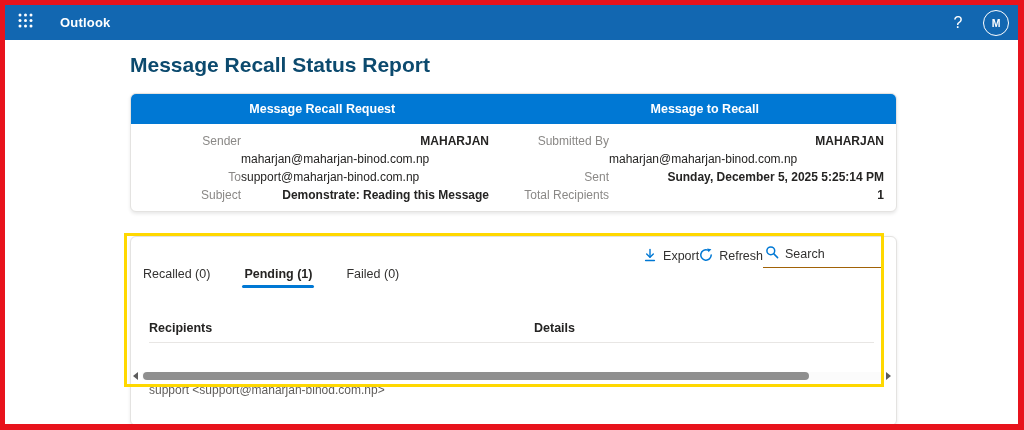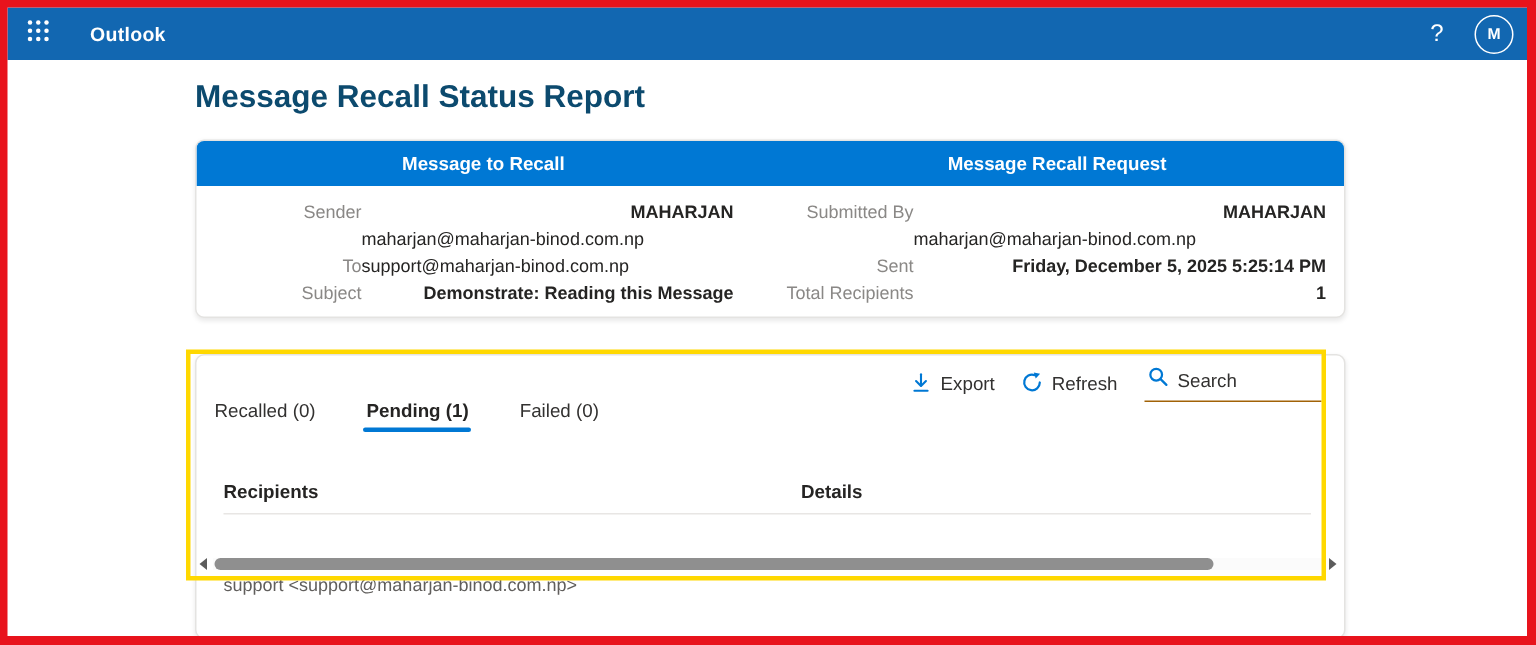--- a/index.html
+++ b/index.html
@@ -66,21 +66,21 @@
   }
   .flabel { text-align: right; color: #8a8886; white-space: nowrap; }
   .fvalue { color: #252423; white-space: nowrap; }
   .fvalue.strong { font-weight: 700; text-align: right; }
 
   
   .status-card { top: 236px; height: 190px; }
 
   .toolbar {
     position: absolute; top: 8px; right: 15px; height: 22px;
-    display: flex; align-items: center; gap: 18px;
+    display: flex; align-items: center; 
   }
   .tool-btn {
     display: flex; align-items: center; gap: 6px;
     font-size: 12.5px; color: #323130; cursor: pointer; white-space: nowrap;
   }
   .search-box {
     display: flex; align-items: center; gap: 6px; width: 118px;
     border-bottom: 1px solid #a16207; padding: 0 2px 4px 2px; cursor: text;
   }
   .search-box input {
@@ -154,38 +154,38 @@
   <div class="topbar-right">
     <div class="help-btn">?</div>
     <div class="avatar">M</div>
   </div>
 </div>
 
 <div class="page-title">Message Recall Status Report</div>
 
 <div class="card summary-card">
   <div class="summary-header">
+    <div class="summary-header-cell">Message Recall Request</div>
     <div class="summary-header-cell">Message to Recall</div>
-    <div class="summary-header-cell">Message Recall Request</div>
   </div>
   <div class="summary-body">
     <div class="flabel">Sender</div>
     <div class="fvalue strong">MAHARJAN</div>
     <div class="flabel">Submitted By</div>
     <div class="fvalue strong">MAHARJAN</div>
 
     <div class="flabel"></div>
     <div class="fvalue">maharjan@maharjan-binod.com.np</div>
     <div class="flabel"></div>
     <div class="fvalue">maharjan@maharjan-binod.com.np</div>
 
     <div class="flabel">To</div>
     <div class="fvalue">support@maharjan-binod.com.np</div>
     <div class="flabel">Sent</div>
-    <div class="fvalue strong">Friday, December 5, 2025 5:25:14 PM</div>
+    <div class="fvalue strong">Sunday, December 5, 2025 5:25:14 PM</div>
 
     <div class="flabel">Subject</div>
     <div class="fvalue strong">Demonstrate: Reading this Message</div>
     <div class="flabel">Total Recipients</div>
     <div class="fvalue strong">1</div>
   </div>
 </div>
 
 <div class="card status-card">
 

